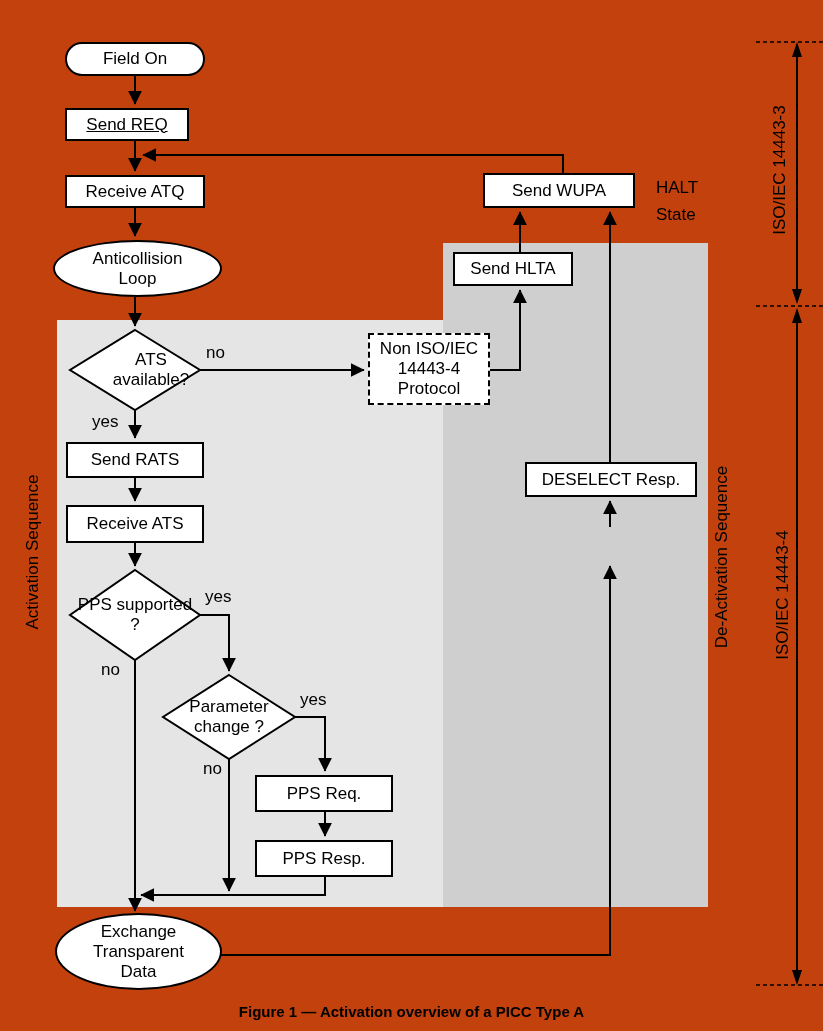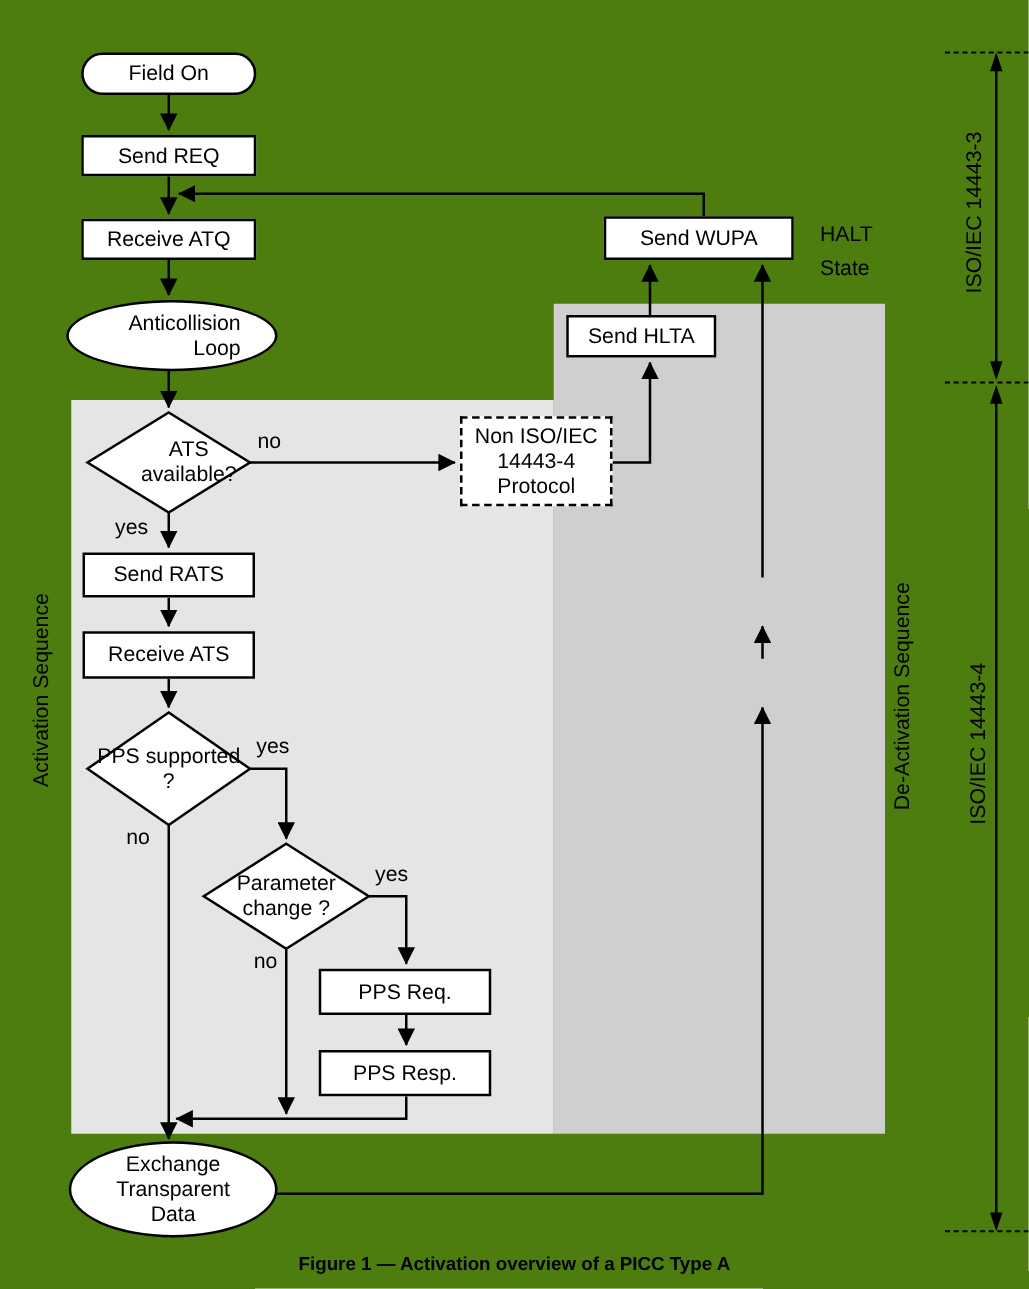--- a/index.html
+++ b/index.html
@@ -1,17 +1,17 @@
 <!DOCTYPE html>
 <html><head>
 <meta charset="utf-8">
 <style>
   html,body{margin:0;padding:0;background:#ffffff;}
   #figure{
-    position:relative;width:823px;height:1031px;background:#4d7c0f;
+    position:relative;width:823px;height:1031px;background:#c2410c;
     font-family:"Liberation Sans", sans-serif;color:#000;overflow:hidden;
   }
   .region{position:absolute;z-index:0;}
   #region-activation{left:57px;top:320px;width:386px;height:587px;background:#e5e5e5;}
   #region-deactivation{left:443px;top:243px;width:265px;height:664px;background:#cfcfcf;}
   #wires{position:absolute;left:0;top:0;z-index:1;}
   .node{
     position:absolute;z-index:2;display:flex;align-items:center;justify-content:center;
     text-align:center;background:#ffffff;border:2px solid #000;font-size:17px;line-height:20px;
     box-sizing:border-box;
@@ -112,30 +112,30 @@
       <polygon points="135,330 200,370 135,410 70,370"></polygon>
       <polygon points="135,570 200,615 135,660 70,615"></polygon>
       <polygon points="229,675 295,717 229,759 163,717"></polygon>
     </g>
   </svg>
 
   <div class="node terminator" style="left:65px;top:42px;width:140px;height:34px;">
     <span>Field On</span>
   </div>
 
-  <div class="node" style="left:65px;top:108px;width:140px;height:33px;">
+  <div class="node" style="left:65px;top:108px;width:124px;height:33px;text-decoration:underline;">
     <span>Send REQ</span>
   </div>
 
   <div class="node" style="left:65px;top:175px;width:140px;height:33px;">
     <span>Receive ATQ</span>
   </div>
 
   <div class="node ellipse" style="left:53px;top:240px;width:169px;height:57px;">
-    <span style="width:110px;text-align:right;">Anticollision Loop</span>
+    <span style="width:110px;">Anticollision Loop</span>
   </div>
 
   <div class="diamond-label" style="left:96px;top:348px;width:110px;height:44px;">
     <span>ATS available?</span>
   </div>
 
   <div class="node" style="left:66px;top:442px;width:138px;height:36px;">
     <span>Send RATS</span>
   </div>
 
@@ -168,20 +168,23 @@
   </div>
 
   <div class="node" style="left:453px;top:252px;width:120px;height:34px;">
     <span>Send HLTA</span>
   </div>
 
   <div class="node" style="left:483px;top:173px;width:152px;height:35px;">
     <span>Send WUPA</span>
   </div>
 
+  <div class="node" style="left:525px;top:462px;width:172px;height:35px;">
+    <span>DESELECT Resp.</span>
+  </div>
 
 
   <div class="edge-label" style="left:206px;top:344px;">no</div>
   <div class="edge-label" style="left:92px;top:413px;">yes</div>
   <div class="edge-label" style="left:205px;top:588px;">yes</div>
   <div class="edge-label" style="left:101px;top:661px;">no</div>
   <div class="edge-label" style="left:300px;top:691px;">yes</div>
   <div class="edge-label" style="left:203px;top:760px;">no</div>
 
   <div class="annotation" id="halt-state">HALT State</div>

